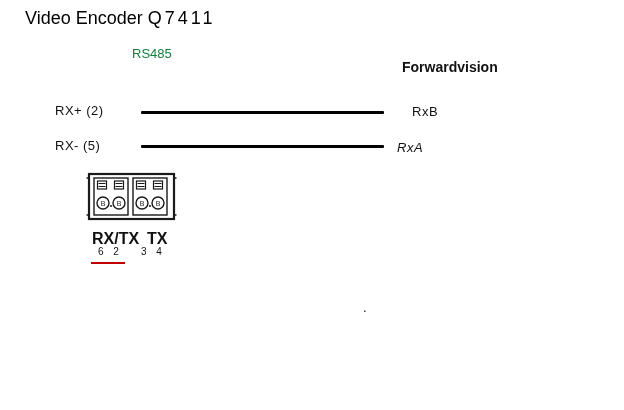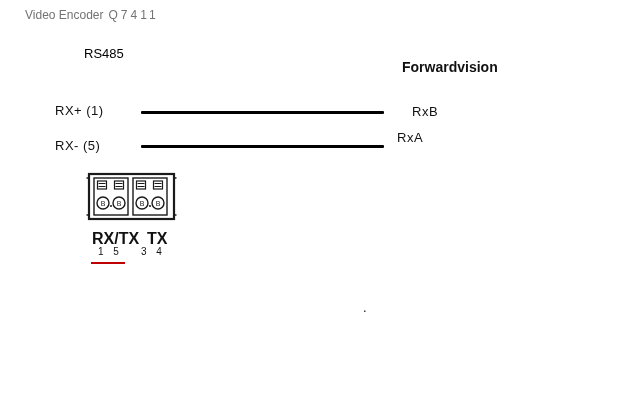--- a/index.html
+++ b/index.html
@@ -6,23 +6,23 @@
   body {
     width: 624px;
     height: 410px;
     background: #ffffff;
     font-family: "Liberation Sans", sans-serif;
     position: relative;
     overflow: hidden;
     color: #000;
   }
   .abs { position: absolute; }
-  .title { font-size: 12px; color: #737373; }
+  .title { font-size: 18px; color: #000000; }
   .title .model { letter-spacing: 3px; margin-left: 5px; }
-  .bus-label { font-size: 13px; color: #000000; }
+  .bus-label { font-size: 13px; color: #15803d; margin-left: 48px; }
   .device-label { font-size: 14px; color: #111; }
   .pin-label { font-size: 13px; color: #111; letter-spacing: 0.5px; }
   .wire { position: absolute; height: 3px; background: #000; border-radius: 1px; }
   .port-label { font-size: 16px; color: #111; font-weight: bold; }
   .pin-numbers { font-size: 10px; color: #111; word-spacing: 7px; }
   .red-underline { position: absolute; height: 2px; }
   .stray-dot { font-size: 13px; color: #111; }
   svg text { font-family: "Liberation Sans", sans-serif; }
 </style>
 </head>
@@ -31,27 +31,27 @@
 <div>
 
   <div class="abs title" style="left:25px; top:8px;">
     <span>Video Encoder</span><span class="model">Q7411</span>
   </div>
 
   <div class="abs bus-label" style="left:84px; top:46px;">RS485</div>
 
   <div class="abs device-label" style="left:402px; top:59px;font-weight:bold;">Forwardvision</div>
 
-  <div class="abs pin-label" style="left:55px; top:103px;">RX+ (1)</div>
+  <div class="abs pin-label" style="left:55px; top:103px;">RX+ (2)</div>
   <div class="wire" style="left:141px; top:111px; width:243px;"></div>
   <div class="abs pin-label" style="left:412px; top:104px;">RxB</div>
 
   <div class="abs pin-label" style="left:55px; top:138px;">RX-  (5)</div>
   <div class="wire" style="left:141px; top:145px; width:243px;"></div>
-  <div class="abs pin-label" style="left:397px; top:130px;">RxA</div>
+  <div class="abs pin-label" style="left:397px; top:140px;font-style:italic;">RxA</div>
 
   <svg class="abs" style="left:86px; top:168px;" width="92" height="58" viewBox="0 0 92 58">
 
     <rect x="3" y="6" width="85" height="45" fill="none" stroke="#1a1a1a" stroke-width="2.2"></rect>
 
     <line x1="3" y1="10" x2="0.5" y2="10" stroke="#1a1a1a" stroke-width="1.5"></line>
     <line x1="88" y1="10" x2="90.5" y2="10" stroke="#1a1a1a" stroke-width="1.5"></line>
     <line x1="3" y1="47" x2="0.5" y2="47" stroke="#1a1a1a" stroke-width="1.5"></line>
     <line x1="88" y1="47" x2="90.5" y2="47" stroke="#1a1a1a" stroke-width="1.5"></line>
 
@@ -86,20 +86,20 @@
       <circle cx="72" cy="35" r="6" fill="none" stroke="#1a1a1a" stroke-width="1.4"></circle>
       <text x="56" y="37.5" font-size="7" text-anchor="middle" fill="#1a1a1a">B</text>
       <text x="72" y="37.5" font-size="7" text-anchor="middle" fill="#1a1a1a">B</text>
       <circle cx="64" cy="38" r="1" fill="#1a1a1a"></circle>
     </g>
   </svg>
 
   <div class="abs port-label" style="left:92px; top:230px;">RX/TX</div>
   <div class="abs port-label" style="left:147px; top:230px;">TX</div>
 
-  <div class="abs pin-numbers" style="left:98px; top:246px;">1 5</div>
+  <div class="abs pin-numbers" style="left:98px; top:246px;">6 2</div>
   <div class="abs pin-numbers" style="left:141px; top:246px;">3 4</div>
 
   <div class="red-underline" style="left: 91px; top: 262px; width: 34px; background: rgb(192, 0, 0);"></div>
 
   <div class="abs stray-dot" style="left:363px; top:300px;">.</div>
 
 </div>
 
 </body></html>

